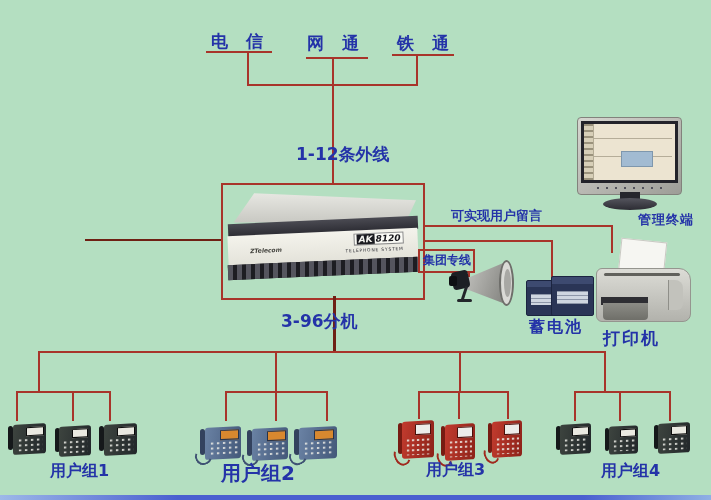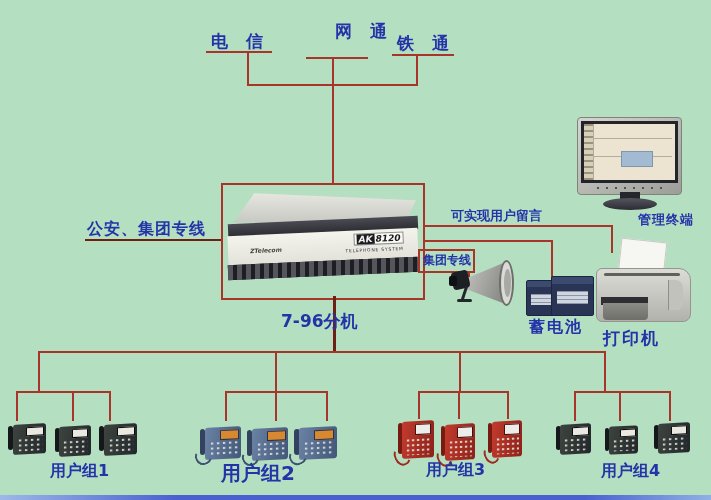--- a/index.html
+++ b/index.html
@@ -76,33 +76,33 @@
   .p-red .ph-keys{background-size:5px 5px;}
 
   .bottom-strip{position:absolute;left:0;bottom:0;width:711px;height:5px;background:linear-gradient(90deg,#9db8e8,#4a5fd0 25%,#4a5fd0 82%,#8fb0e4);}
 </style>
 </head>
 <body>
 
 <div class="stage">
 
   <div class="lbl carrier" style="left:211px;top:30px;">电 信</div>
-  <div class="lbl carrier" style="left:307px;top:20px;margin-left:28px;">网  通</div>
+  <div class="lbl carrier" style="left:307px;top:32px;">网  通</div>
   <div class="lbl carrier" style="left:397px;top:32px;text-align:center;">铁 通</div>
 
   <div class="rl" style="left:206px;top:51px;width:66px;height:2px;"></div>
   <div class="rl" style="left:306px;top:57px;width:62px;height:2px;"></div>
   <div class="rl" style="left:392px;top:54px;width:62px;height:2px;"></div>
   <div class="rl" style="left:247px;top:51px;width:2px;height:35px;"></div>
   <div class="rl" style="left:416px;top:54px;width:2px;height:32px;"></div>
   <div class="rl" style="left:247px;top:84px;width:171px;height:2px;"></div>
   <div class="rl" style="left:332px;top:57px;width:2px;height:127px;"></div>
 
-
-  <div class="lbl" style="left:87px;top:219px;font-size:16px;letter-spacing:1px;">公安、集团专线</div>
+  <div class="lbl" style="left:296px;top:143px;font-size:17px;">1-12条外线</div>
+
   <div class="rl-dark" style="left:85px;top:239px;width:136px;height:2px;"></div>
 
   <div class="rbox" style="left:221px;top:183px;width:200px;height:113px;"></div>
   <div class="dev">
     <div class="dev-lid"></div>
     <div class="dev-band"></div>
     <div class="dev-face">
       <div class="dev-logo">ZTelecom</div>
       <div class="dev-badge"><span class="ak">AK</span><span>8120</span></div>
       <div class="dev-sub">TELEPHONE SYSTEM</div>
@@ -151,21 +151,21 @@
 
   <div class="pr-paper"></div>
   <div class="pr-body"></div>
   <div class="pr-slot"></div>
   <div class="pr-panel"></div>
   <div class="pr-opening"></div>
   <div class="pr-tray"></div>
   <div class="lbl" style="left:603px;top:327px;font-size:17px;letter-spacing:2px;">打印机</div>
 
   <div class="rl-dark" style="left:333px;top:296px;width:3px;height:56px;"></div>
-  <div class="lbl" style="left:281px;top:310px;font-size:17px;">7-96分机</div>
+  <div class="lbl" style="left:281px;top:310px;font-size:17px;">3-96分机</div>
   <div class="rl" style="left:38px;top:351px;width:568px;height:2px;"></div>
 
   <div class="rl" style="left:38px;top:351px;width:2px;height:41px;"></div>
   <div class="rl" style="left:275px;top:351px;width:2px;height:41px;"></div>
   <div class="rl" style="left:459px;top:351px;width:2px;height:41px;"></div>
   <div class="rl" style="left:604px;top:351px;width:2px;height:42px;"></div>
 
   <div class="rl" style="left:16px;top:391px;width:95px;height:2px;"></div>
   <div class="rl" style="left:225px;top:391px;width:103px;height:2px;"></div>
   <div class="rl" style="left:418px;top:391px;width:91px;height:2px;"></div>

